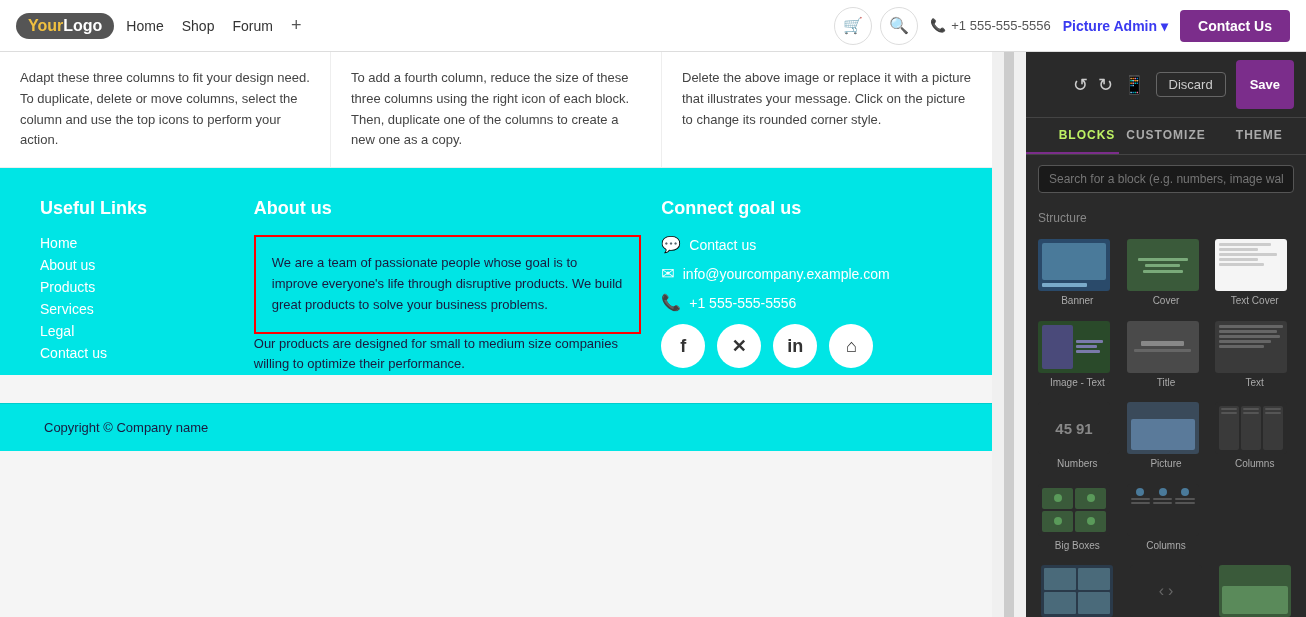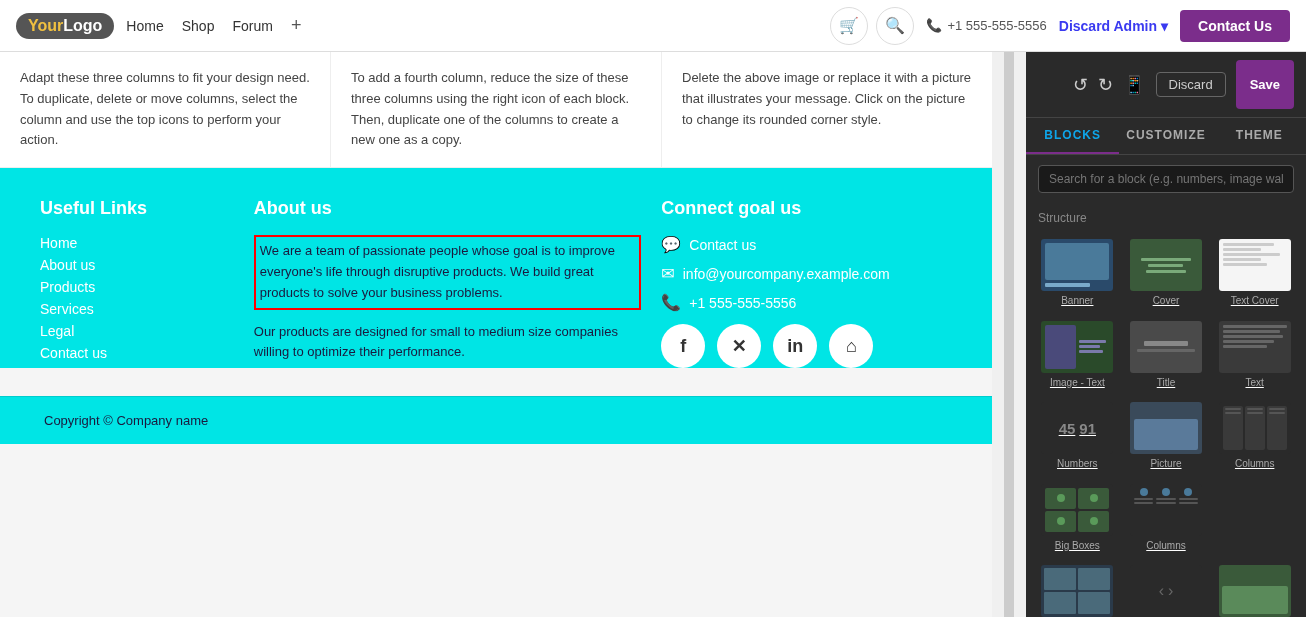--- a/index.html
+++ b/index.html
@@ -59,21 +59,21 @@
 
     
     .footer-section { background: #00e5e5; padding: 30px 40px 0 40px; }
     .footer-grid { display: flex; gap: 20px; }
     .footer-col { flex: 1; }
     .footer-col-wide { flex: 2; }
     .footer-heading { color: #fff; font-size: 18px; font-weight: bold; margin-bottom: 16px; }
     .footer-links { list-style: none; display: flex; flex-direction: column; gap: 6px; }
     .footer-links li { color: #fff; font-size: 14px; cursor: pointer; }
     .footer-about-box {
-      border: 2px solid red; padding: 4px; color: #1a1a3e; font-size: 13px; line-height: 1.6; margin-bottom: 12px; background: transparent;
+      border: 2px solid red; padding: 16px; color: #1a1a3e; font-size: 13px; line-height: 1.6; margin-bottom: 0; background: transparent;
     }
     .footer-about-extra { color: #1a1a3e; font-size: 13px; line-height: 1.6; }
     .connect-col { flex: 1.5; }
     .connect-item { display: flex; align-items: center; gap: 8px; color: #fff; font-size: 14px; margin-bottom: 10px; }
     .connect-icon { font-size: 16px; }
     .social-row { display: flex; gap: 12px; margin-top: 12px; }
     .social-btn {
       width: 44px; height: 44px; border-radius: 50%; background: #fff;
       display: flex; align-items: center; justify-content: center;
       font-size: 18px; cursor: pointer; color: #333; font-weight: bold;
@@ -100,35 +100,35 @@
     }
     .mobile-icon { font-size: 18px; color: #ccc; cursor: pointer; }
 
     
     .panel-tabs { display: flex; border-bottom: 1px solid #444; }
     .panel-tab {
       flex: 1; text-align: center; padding: 10px 4px; font-size: 12px;
       color: #aaa; cursor: pointer; border-bottom: 2px solid transparent;
       letter-spacing: 1px; font-weight: bold;
     }
-    .panel-tab.active { color: #0ea5e9; border-bottom: 2px solid #7b2d8b; }
+    .panel-tab.active { color: #bef264; border-bottom: 2px solid #7b2d8b; text-align: right; }
 
     
     .panel-search { padding: 10px 12px; }
     .panel-search input {
       width: 100%; background: #1a1a1a; border: 1px solid #555; color: #aaa;
       padding: 6px 10px; border-radius: 4px; font-size: 12px;
     }
 
     
     .structure-label { padding: 8px 12px; font-size: 12px; color: #888; }
 
     
     .block-grid { display: grid; grid-template-columns: 1fr 1fr 1fr; gap: 2px; padding: 0 8px; overflow-y: auto; flex: 1; }
-    .block-item { display: flex; flex-direction: column; align-items: center; cursor: pointer; padding: 6px 4px; text-decoration: underline; }
+    .block-item { display: flex; flex-direction: column; cursor: pointer; padding: 6px 4px; }
     .block-thumb {
       width: 72px; height: 52px; background: #3a3a3a; border-radius: 3px;
       display: flex; align-items: center; justify-content: center; overflow: hidden;
       font-size: 9px; color: #888; margin-bottom: 4px;
     }
     .block-label { font-size: 10px; color: #aaa; text-align: center; }
 
     
     .thumb-banner { background: #2a4a6a; display: flex; flex-direction: column; gap: 3px; padding: 4px; width: 100%; height: 100%; }
     .thumb-banner-img { background: #4a7a9a; flex: 1; border-radius: 2px; }
@@ -200,21 +200,21 @@
   </div>
   <div class="nav-spacer"></div>
   <div class="nav-icons">
     <div class="nav-icon-btn">🛒</div>
     <div class="nav-icon-btn">🔍</div>
   </div>
   <div class="nav-phone">
     📞 <span>+1 555-555-5556</span>
   </div>
   <div class="nav-admin">
-    <span>Discard Admin</span> ▾
+    <span>Picture Admin</span> ▾
   </div>
   <button class="nav-contact-btn">Contact Us</button>
 </nav>
 
 <div class="main-layout">
 
   <div class="content-area">
 
     <div class="columns-section">
       <div class="col-block">

